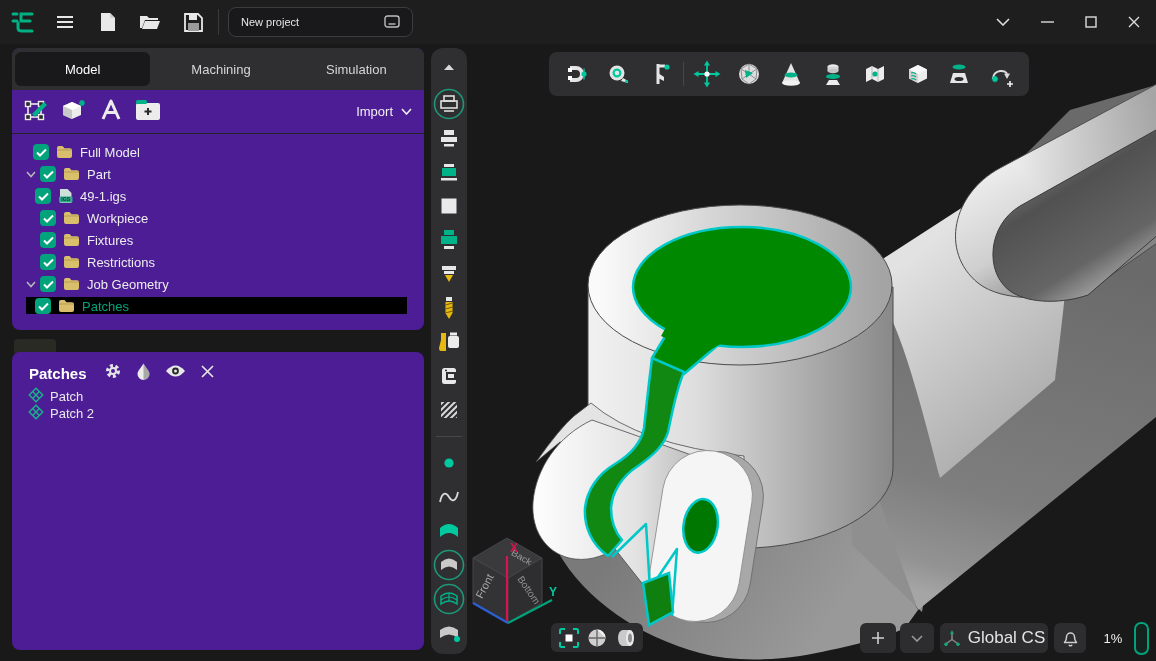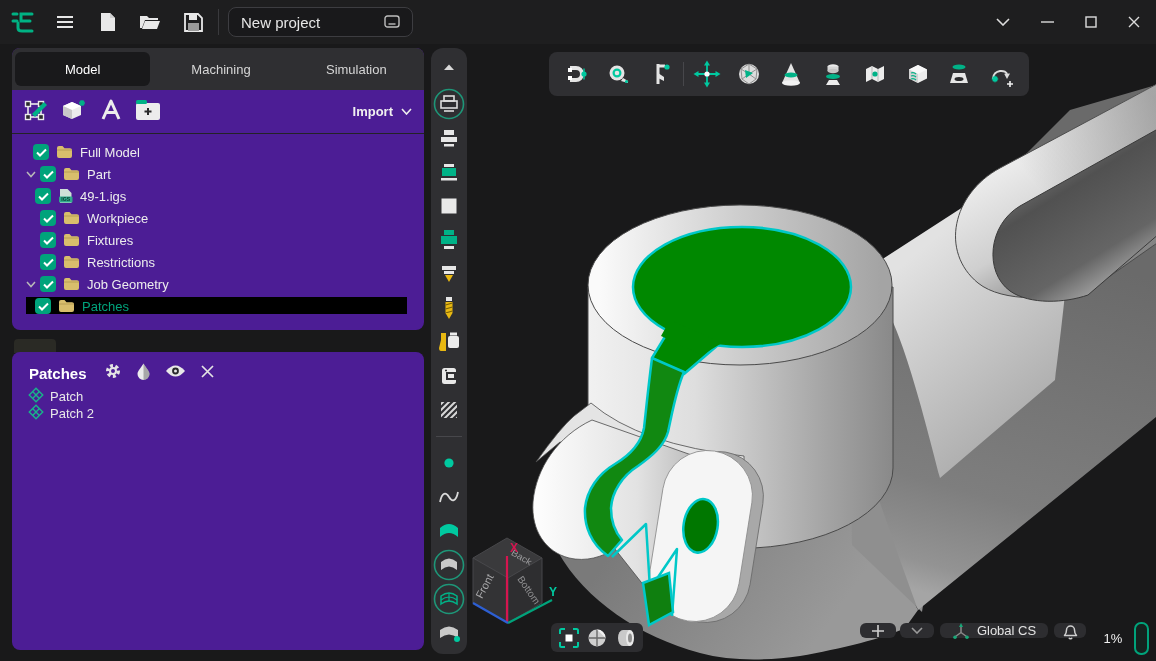--- a/index.html
+++ b/index.html
@@ -1,35 +1,35 @@
 <!DOCTYPE html>
 <html><head>
 <meta charset="utf-8">
 <style>
 *{margin:0;padding:0;box-sizing:border-box}
 html,body{width:1156px;height:661px;background:#19191a;font-family:"Liberation Sans",sans-serif;overflow:hidden;position:relative;color:#e8e8e8}
 
 #titlebar{position:absolute;inset:0 0 auto 0;height:44px;background:#1e1e1f}
 #titlebar .tb-ic{position:absolute;top:0;height:44px;width:36px;display:flex;align-items:center;justify-content:center}
-#proj-input{position:absolute;left:228px;top:7px;width:185px;height:30px;background:#19191b;border:1px solid #3d3d41;border-radius:8px;font-size:15px;color:#e6e6e6;display:flex;align-items:center;padding:0 12px}
+#proj-input{position:absolute;left:228px;top:7px;width:185px;height:30px;background:#19191b;border:1px solid #3d3d41;border-radius:8px;font-size:11px;color:#e6e6e6;display:flex;align-items:center;padding:0 12px}
 #proj-input .kbd{margin-left:auto}
 .tb-sep{position:absolute;left:218px;top:9px;width:1px;height:26px;background:#3a3a3d}
 .wbtn{position:absolute;top:0;width:44px;height:44px;display:flex;align-items:center;justify-content:center}
 
 .panel{position:absolute;left:12px;width:412px;background:#4c1d95;border-radius:8px}
 #panel-model{top:48px;height:282px}
 #panel-patches{top:352px;height:298px}
 #patches-handle{position:absolute;left:14px;top:339px;width:42px;height:14px;border-radius:4px 4px 0 0;background:#2a2a25}
 
 #tabs{height:42px;background:#2f2f32;border-radius:8px 8px 0 0;display:flex;position:relative}
 .tab{flex:1;display:flex;align-items:center;justify-content:center;font-size:13px;color:#d6d6d6}
 .tab.active{background:#19191b;border-radius:6px;margin:4px 3px;color:#fff}
 
 #tools-row{height:44px;display:flex;align-items:center;padding:0 12px;gap:13px;border-bottom:1px solid #232325}
-#import-box{margin-left:auto;display:flex;align-items:center;gap:8px;font-weight:bold;font-size:13px;color:#f0f0f0}
+#import-box{margin-left:auto;display:flex;align-items:center;gap:8px;font-weight:normal;font-size:13px;color:#f0f0f0}
 
 #tree{padding-top:7px}
 .trow{display:flex;align-items:center;height:22px;font-size:13px;color:#ededed;position:relative}
 .trow>*{position:relative;z-index:1}
 .lvl0{padding-left:21px}.lvl1{padding-left:28px}.lvl2{padding-left:23px}
 .chev{position:absolute;left:14px;top:8px;z-index:1}
 .cb{width:16px;height:16px;border-radius:4px;background:#00a37b;display:flex;align-items:center;justify-content:center;flex:0 0 auto}
 .ficon{margin-left:7px;display:flex;flex:0 0 auto}
 .tlabel{margin-left:7px;white-space:nowrap}
 .trow.selected::before{content:'';position:absolute;left:14px;right:17px;top:2px;bottom:3px;background:#000;z-index:0}
@@ -41,21 +41,21 @@
 
 #side-toolbar{position:absolute;left:431px;top:48px;width:36px;height:606px;background:#2f2f32;border-radius:12px;display:flex;flex-direction:column;align-items:center;padding-top:2px}
 .sbtn{width:34px;height:34px;display:flex;align-items:center;justify-content:center;flex:0 0 auto}
 .s-sep{width:26px;height:1px;background:#47474b;margin:9px 0;flex:0 0 auto}
 
 #top-toolbar{position:absolute;left:549px;top:52px;width:480px;height:44px;background:#2f2f32;border-radius:8px;display:flex;align-items:center;padding:0 6px}
 .ttn{width:42px;height:40px;display:flex;align-items:center;justify-content:center;flex:0 0 auto}
 .tt-sep{width:1px;height:24px;background:#47474b;margin:0 2px;flex:0 0 auto}
 #bottom-center{position:absolute;left:551px;top:623px;width:92px;height:29px;background:#2d2d30;border-radius:6px;display:flex;align-items:center;justify-content:space-around;padding:0 4px}
 .bc{width:24px;height:24px;display:flex;align-items:center;justify-content:center}
-.brbtn{position:absolute;top:623px;height:15px;background:#2d2d30;border-radius:6px;display:flex;align-items:center;justify-content:center;gap:7px;font-size:13px;color:#e3e3e3}
+.brbtn{position:absolute;top:623px;height:30px;background:#2d2d30;border-radius:6px;display:flex;align-items:center;justify-content:center;gap:7px;font-size:17px;color:#e3e3e3}
 #btn-plus{left:860px;width:36px}
 #btn-expand{left:900px;width:34px}
 #btn-cs{left:940px;width:108px}
 #btn-bell{left:1054px;width:32px}
 #zoom-label{position:absolute;left:1096px;top:623px;width:34px;height:30px;display:flex;align-items:center;justify-content:center;font-size:13px;color:#f0f0f0}
 #capsule{position:absolute;left:1134px;top:622px;width:15px;height:33px;border:2px solid #00a37b;border-radius:7px;background:#15231f}
 #viewcube{position:absolute;left:448px;top:524px}
 </style>
 </head>
 <body>

